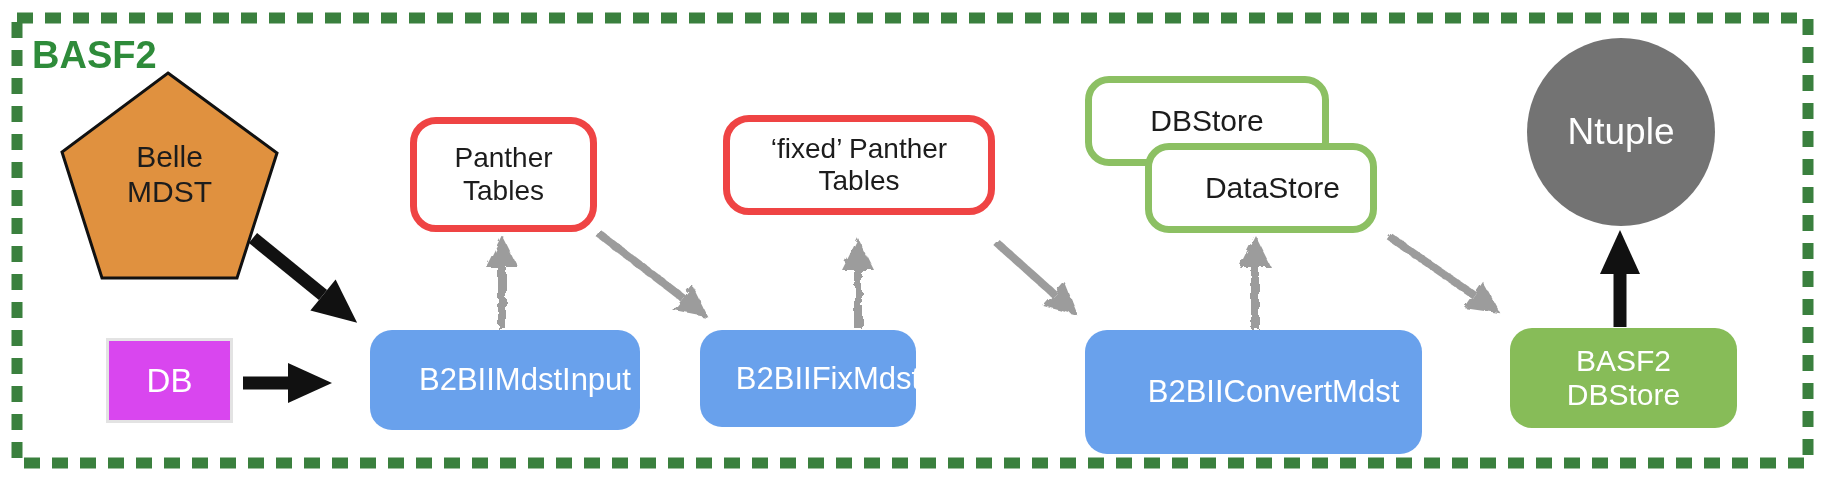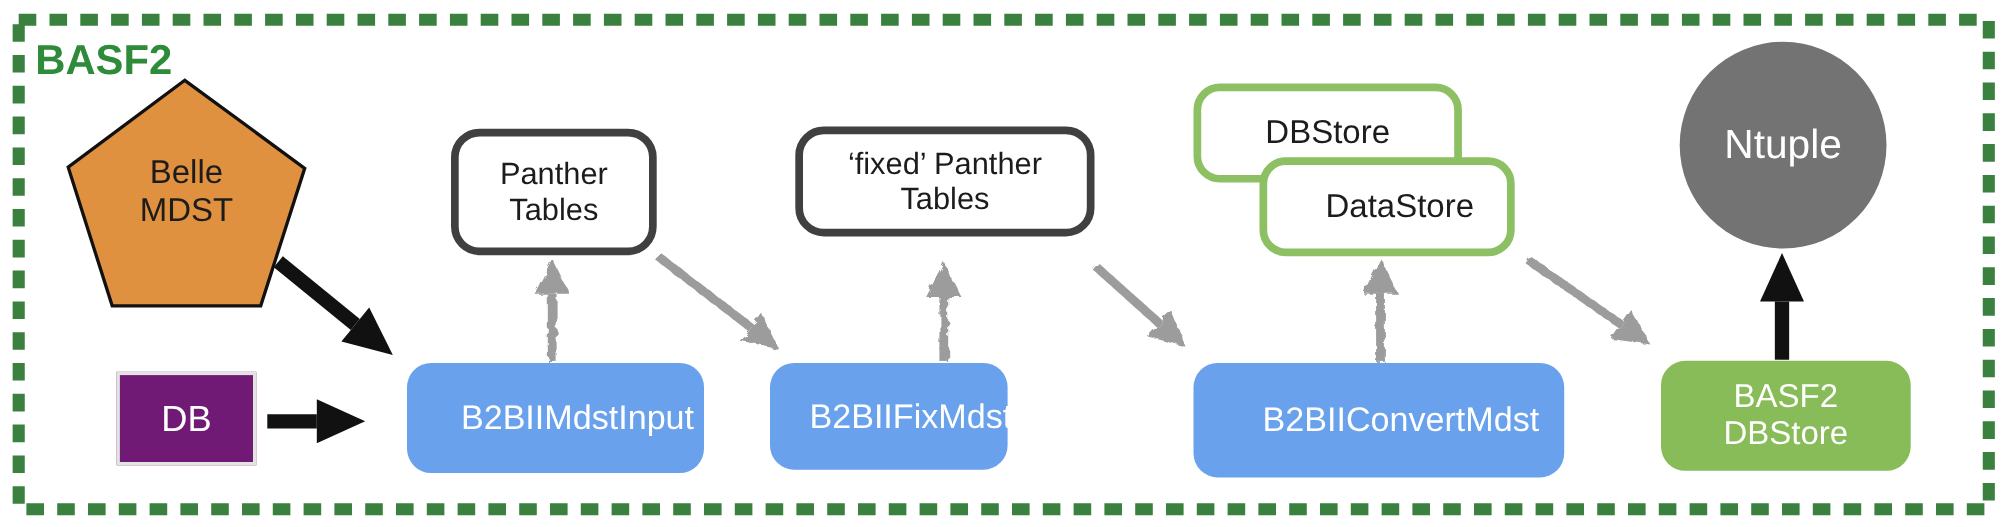--- a/index.html
+++ b/index.html
@@ -18,27 +18,27 @@
     line-height:1.15;
   }
   .title{
     position:absolute;left:32px;top:34px;
     font-size:38px;font-weight:bold;color:#2e8b3a;letter-spacing:0px;
   }
   .module{
     background:#69a1ec;color:#ffffff;border-radius:22px;font-size:31px;padding-left:40px;
   }
   .whitebox{
-    background:#ffffff;color:#1c1c1c;border:7px solid #404040;border-radius:26px;font-size:28px;
+    background:#ffffff;color:#1c1c1c;border:7px solid #ef4444;border-radius:26px;font-size:28px;
   }
   .storebox{
     background:#ffffff;color:#1c1c1c;border:7px solid #8cc063;border-radius:24px;font-size:30px;
   }
   .dbbox{
-    background:#701a75;color:#ffffff;border:3px solid #e3e3e3;font-size:33px;
+    background:#d946ef;color:#ffffff;border:3px solid #e3e3e3;font-size:33px;
   }
   .circle{
     background:#737373;color:#ffffff;border-radius:50%;font-size:37px;
   }
   .analysis{
     background:#87bc58;color:#ffffff;border-radius:22px;font-size:30px;
   }
   .pentagon-label{
     position:absolute;left:92px;top:140px;width:155px;
     text-align:center;color:#1c1c1c;font-size:30px;line-height:1.15;
@@ -121,21 +121,21 @@
   </div>
 
   <div class="node module" style="left:370px;top:330px;width:270px;height:100px;">
     <span>B2BIIMdstInput</span>
   </div>
 
   <div class="node module" style="left:700px;top:330px;width:216px;height:97px;">
     <span>B2BIIFixMdst</span>
   </div>
 
-  <div class="node module" style="left:1085px;top:330px;width:337px;height:104px;text-align:center;">
+  <div class="node module" style="left:1085px;top:330px;width:337px;height:124px;text-align:center;">
     <span>B2BIIConvertMdst</span>
   </div>
 
   <div class="node analysis" style="left:1510px;top:328px;width:227px;height:100px;">
     <div>
       <div>BASF2</div>
       <div>DBStore</div>
     </div>
   </div>
 

